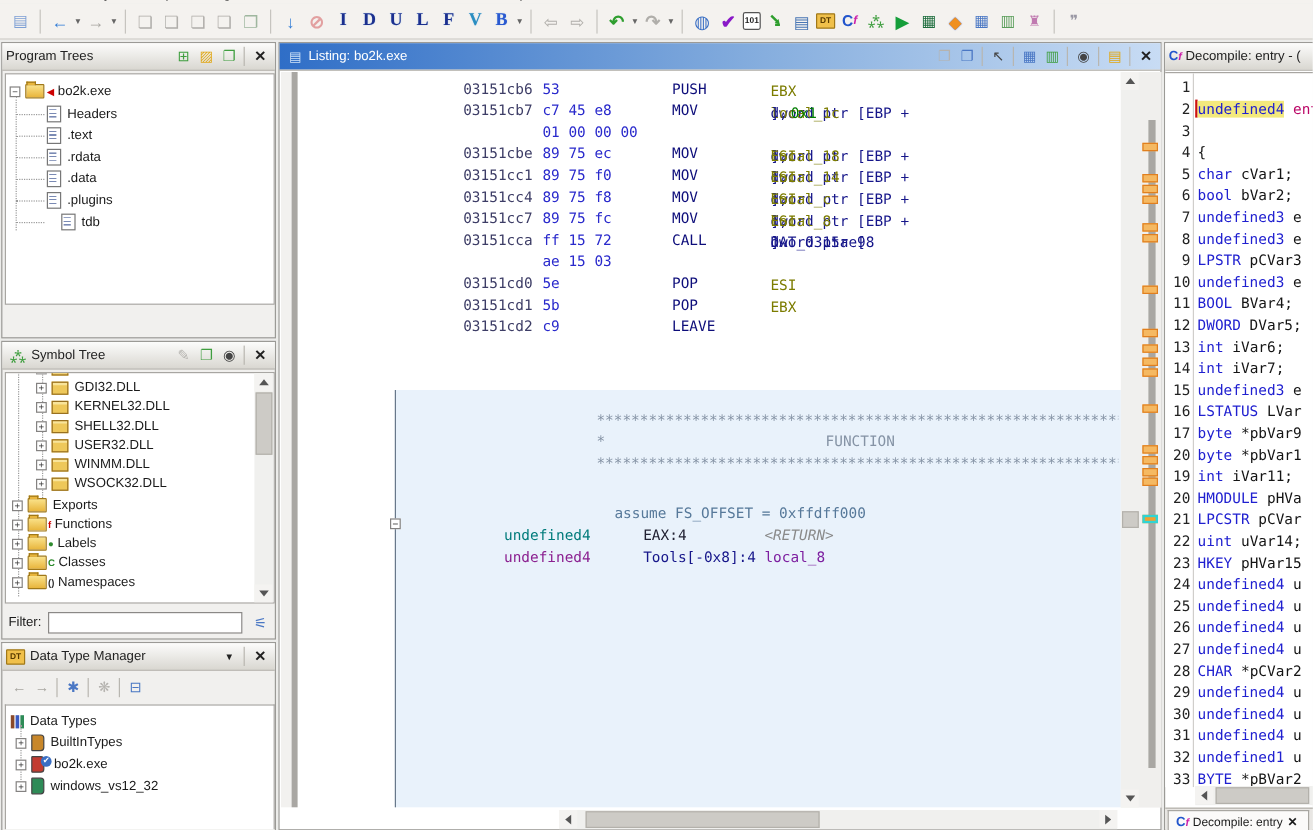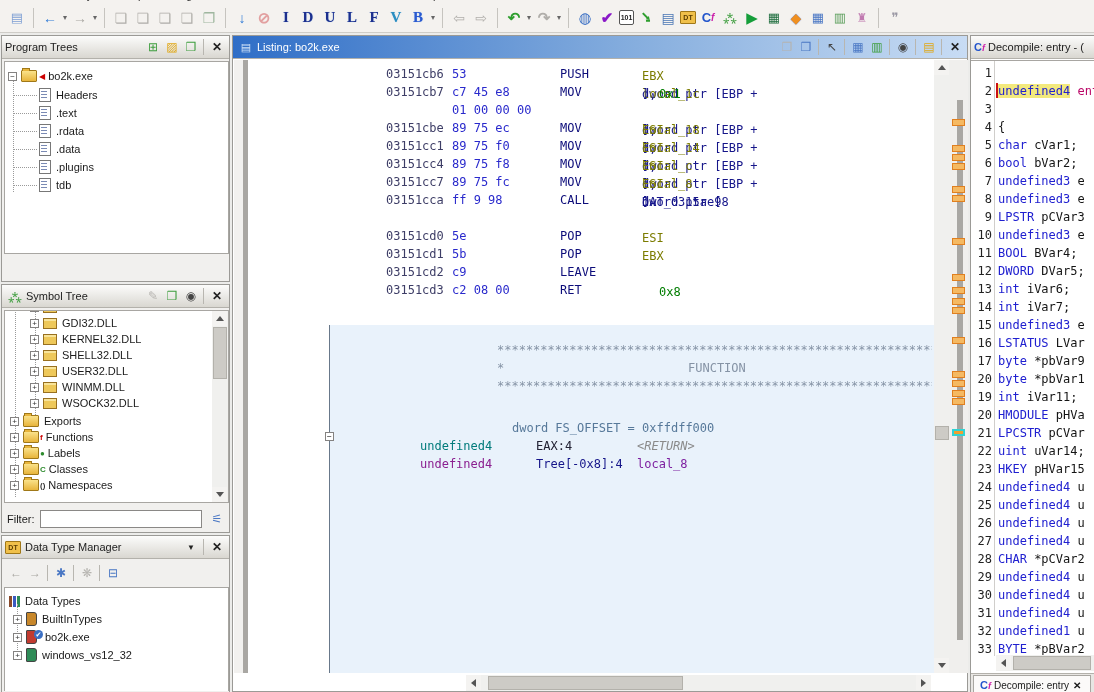--- a/index.html
+++ b/index.html
@@ -224,21 +224,21 @@
       <div class="trow" style="left: 34px; top: 79px;">
         <span class="ico-page"></span>
         <span>.data</span>
       </div>
       <div class="dotstub" style="left: 8px; top: 105px; width: 24px;"></div>
       <div class="trow" style="left: 34px; top: 97px;">
         <span class="ico-page"></span>
         <span>.plugins</span>
       </div>
       <div class="dotstub" style="left: 8px; top: 123px; width: 24px;"></div>
-      <div class="trow" style="left: 34px; top: 115px;">
+      <div class="trow" style="left: 46px; top: 115px;">
         <span class="ico-page"></span>
         <span>tdb</span>
       </div>
     </div>
   <div class="abs" style="left:0;top:219px;width:229px;height:28px;">
     <div class="tabbox abs" style="left:2px;top:3px;width:102px;height:24px;margin-top:44px;">
       <span>Program Tree</span>
       <span style="margin-left:8px;font-weight:bold;">✕</span>
     </div>
   </div>
@@ -449,68 +449,65 @@
         <span class="a-ops"><span class="s-pl">dword ptr [EBP + </span><span class="s-loc">local_c</span><span class="s-pl">],</span><span class="s-reg">ESI</span></span>
       </div>
       <div class="asm-row" style="top: 113px;">
         <span class="a-addr">03151cc7</span>
         <span class="a-bytes">89 75 fc</span>
         <span class="a-mn">MOV</span>
         <span class="a-ops"><span class="s-pl">dword ptr [EBP + </span><span class="s-loc">local_8</span><span class="s-pl">],</span><span class="s-reg">ESI</span></span>
       </div>
       <div class="asm-row" style="top: 131px;">
         <span class="a-addr">03151cca</span>
-        <span class="a-bytes">ff 9 98</span>
+        <span class="a-bytes">ff 15 72</span>
         <span class="a-mn">CALL</span>
         <span class="a-ops"><span class="s-pl">dword ptr [</span><span class="s-pl">DAT_0315ae98</span><span class="s-pl">]</span></span>
+      </div>
+      <div class="asm-row" style="top: 149px;">
+        <span class="a-bytes">ae 15 03</span>
       </div>
       <div class="asm-row" style="top: 167px;">
         <span class="a-addr">03151cd0</span>
         <span class="a-bytes">5e</span>
         <span class="a-mn">POP</span>
         <span class="a-ops"><span class="s-reg">ESI</span></span>
       </div>
       <div class="asm-row" style="top: 185px;">
         <span class="a-addr">03151cd1</span>
         <span class="a-bytes">5b</span>
         <span class="a-mn">POP</span>
         <span class="a-ops"><span class="s-reg">EBX</span></span>
       </div>
       <div class="asm-row" style="top: 203px;">
         <span class="a-addr">03151cd2</span>
         <span class="a-bytes">c9</span>
         <span class="a-mn">LEAVE</span>
       </div>
-      <div class="asm-row" style="top: 221px;">
-        <span class="a-addr">03151cd3</span>
-        <span class="a-bytes">c2 08 00</span>
-        <span class="a-mn">RET</span>
-        <span class="a-ops"><span class="s-num">0x8</span></span>
-      </div>
       <div class="fb-row" style="top: 281px;">
         <span class="f-plate" style="left: 168px;">************************************************************************</span>
       </div>
       <div class="fb-row" style="top: 299px;">
         <span class="f-plate" style="left: 168px;">*</span>
         <span class="f-plate" style="left: 359px;">FUNCTION</span>
       </div>
       <div class="fb-row" style="top: 317px;">
         <span class="f-plate" style="left: 168px;">************************************************************************</span>
       </div>
       <div class="fb-row" style="top: 359px;">
-        <span class="f-assume" style="left: 183px;">dword FS_OFFSET = 0xffdff000</span>
+        <span class="f-assume" style="left: 183px;">assume FS_OFFSET = 0xffdff000</span>
       </div>
       <div class="fb-row" style="top: 377px;">
         <span class="f-type" style="left: 91px;">undefined4</span>
         <span class="f-stor2" style="left: 207px;">EAX:4</span>
         <span class="f-ret" style="left: 308px;">&lt;RETURN&gt;</span>
       </div>
       <div class="fb-row" style="top: 395px;">
         <span class="f-type2" style="left: 91px;">undefined4</span>
-        <span class="f-stor" style="left: 207px;">Tree[-0x8]:4</span>
+        <span class="f-stor" style="left: 207px;">Tools[-0x8]:4</span>
         <span class="f-stackvar" style="left: 308px;">local_8</span>
       </div>
     </div>
 
   <div class="sb-track" style="left:701px;top:24px;width:16px;height:613px;">
     <div class="sb-btn" style="top:0;left:0;">
         <div class="arr arr-up"></div>
       </div>
     <div class="sb-btn" style="bottom:0;left:0;">
         <div class="arr arr-dn"></div>

